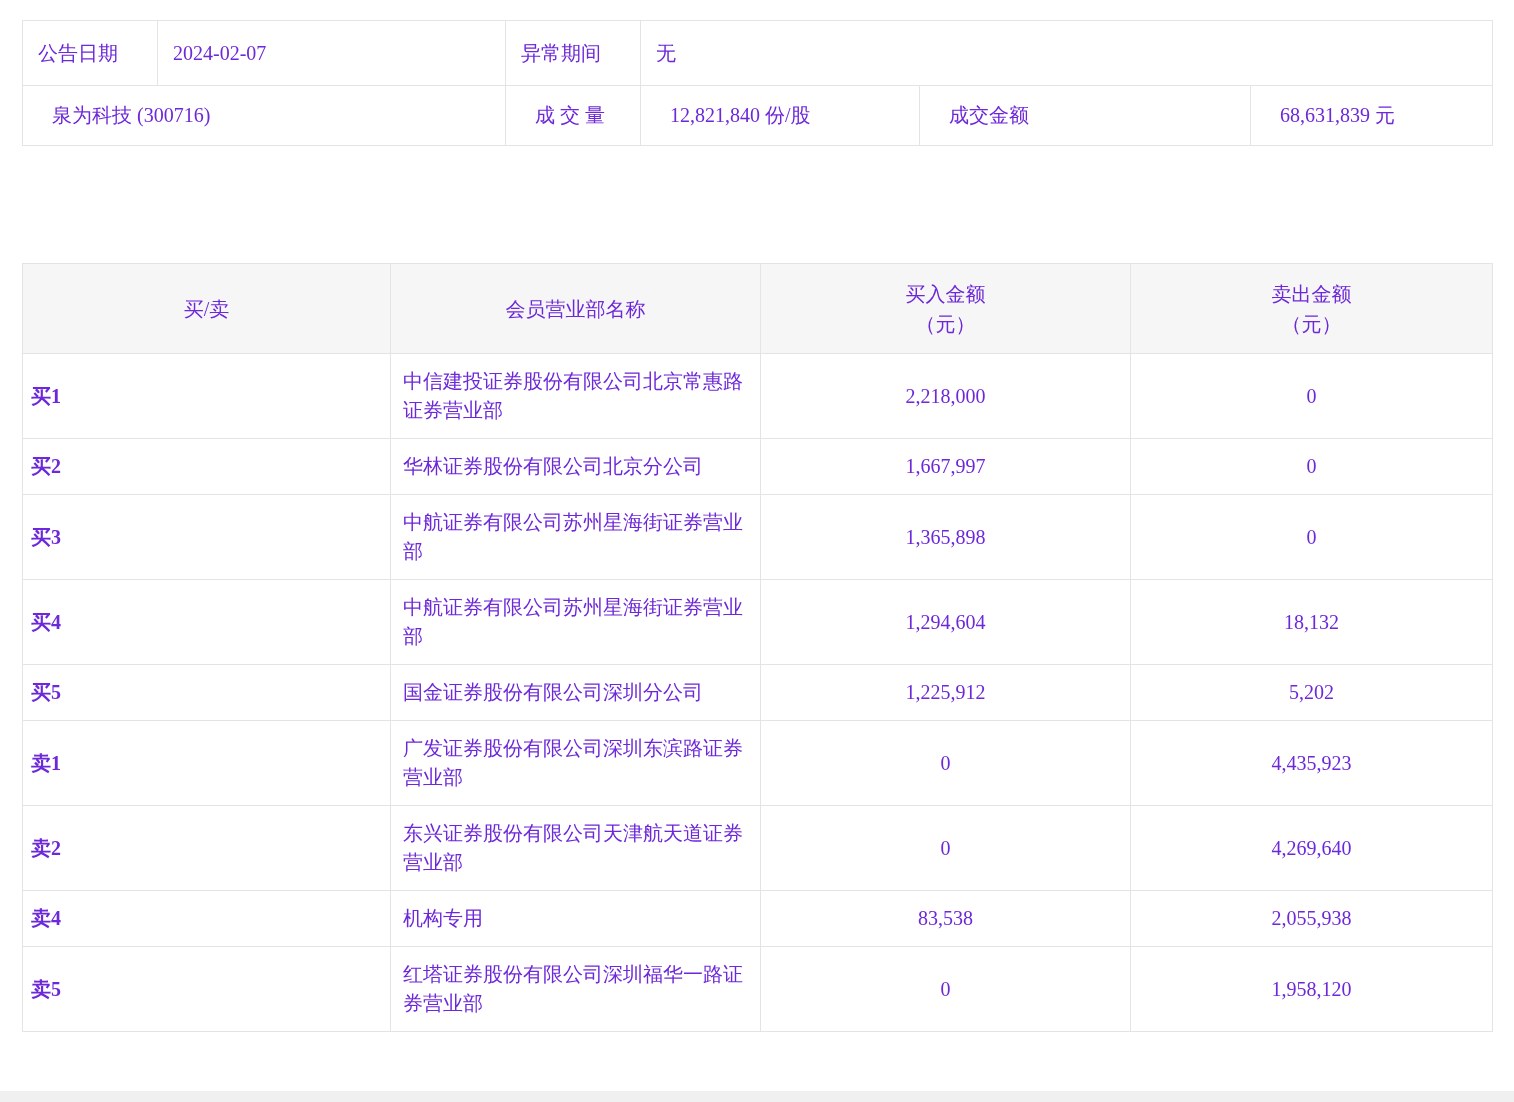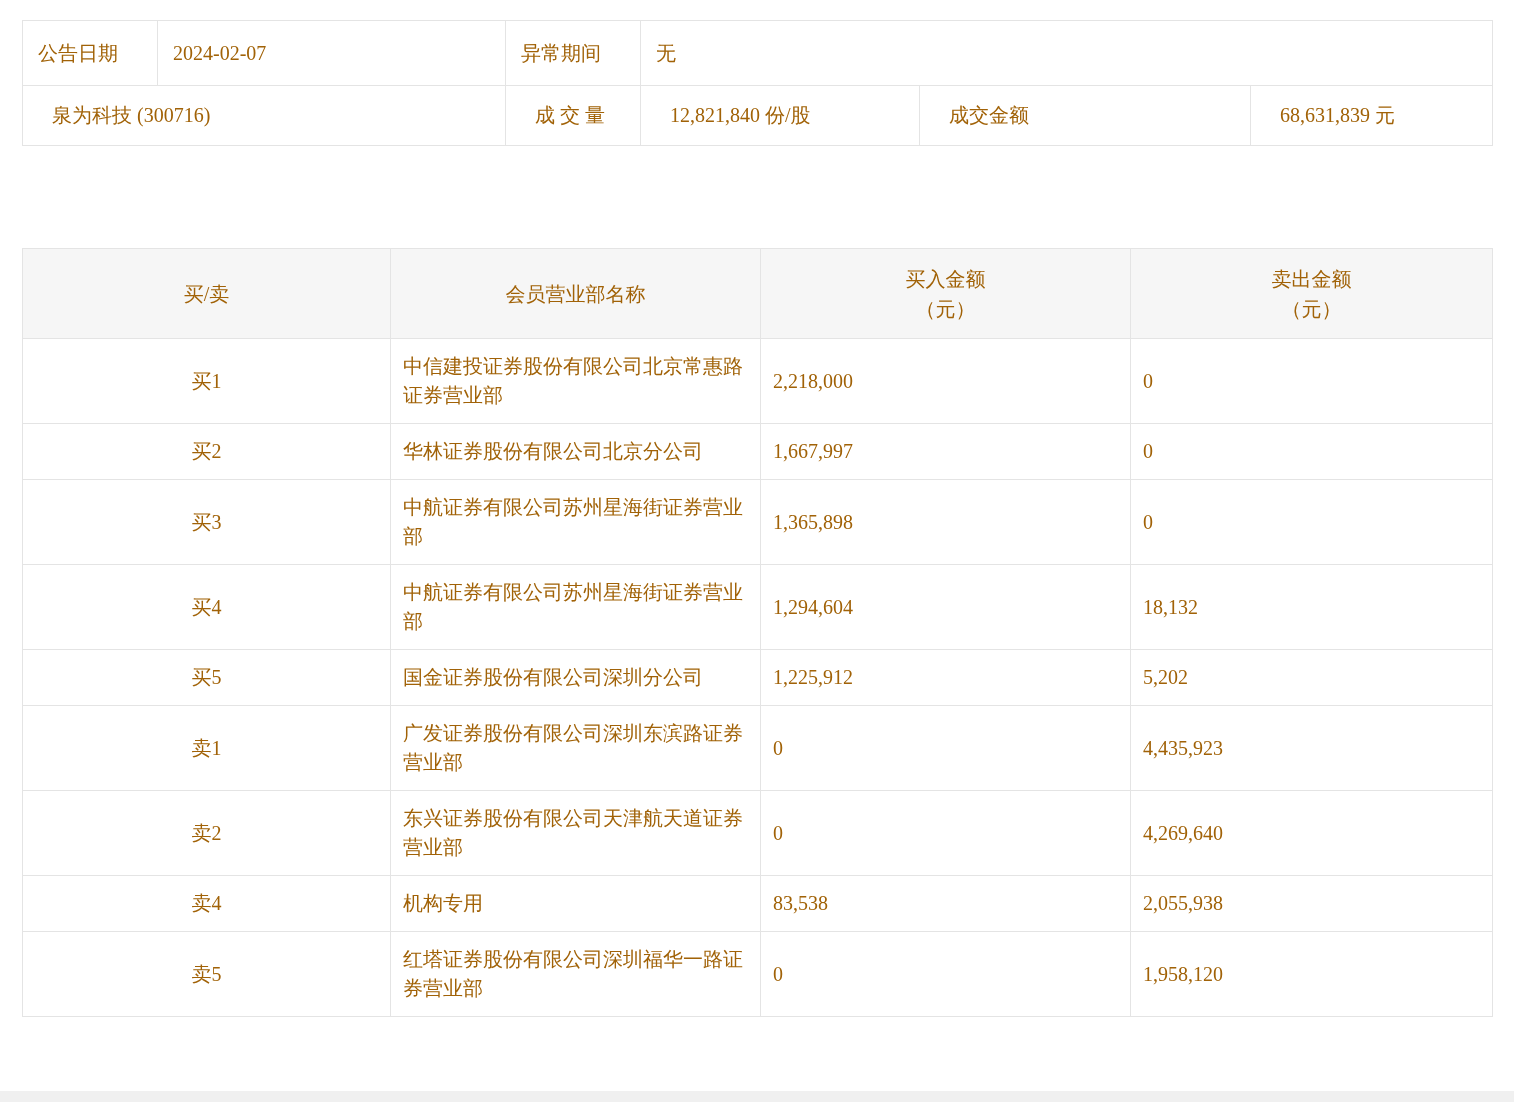--- a/index.html
+++ b/index.html
@@ -11,46 +11,46 @@
     overflow: hidden;
   }
   .page { position: relative; width: 1514px; height: 1102px; }
 
   table { border-collapse: collapse; table-layout: fixed; }
   td, th {
     border: 1px solid #e4e4e4;
     font-size: 20px;
     font-weight: normal;
     vertical-align: middle;
-    color: #a16207;
+    color: #6d28d9;
   }
 
   
   .info-table { position: absolute; left: 22px; top: 20px; width: 1470px; }
   .info-table td { padding: 0 15px; text-align: left; background: #ffffff; }
   .info-table tr.r1 td { height: 65px; }
   .info-table tr.r2 td { height: 60px; padding-left: 29px; }
   .info-table tr.r3 td { height: 62px; }
 
   
-  .main-table { position: absolute; left: 22px; top: 248px; width: 1470px; }
+  .main-table { position: absolute; left: 22px; top: 263px; width: 1470px; }
   .main-table thead th {
     height: 90px;
     background: #f6f6f6;
     text-align: center;
     line-height: 30px;
   }
   .main-table tbody td {
     background: #ffffff;
     line-height: 29px;
     padding: 13px 12px;
   }
-  .main-table td.side { text-align: center; padding: 13px 14px; }
+  .main-table td.side { padding: 13px 8px; font-weight: bold; }
   .main-table td.branch { text-align: left; }
-  .main-table td.num { text-align: left; }
+  .main-table td.num { text-align: center; }
 
   
   .bottom-strip {
     position: absolute;
     left: 0; top: 1091px;
     width: 1514px; height: 11px;
     background: #f0f0f0;
   }
 </style>
 </head>

